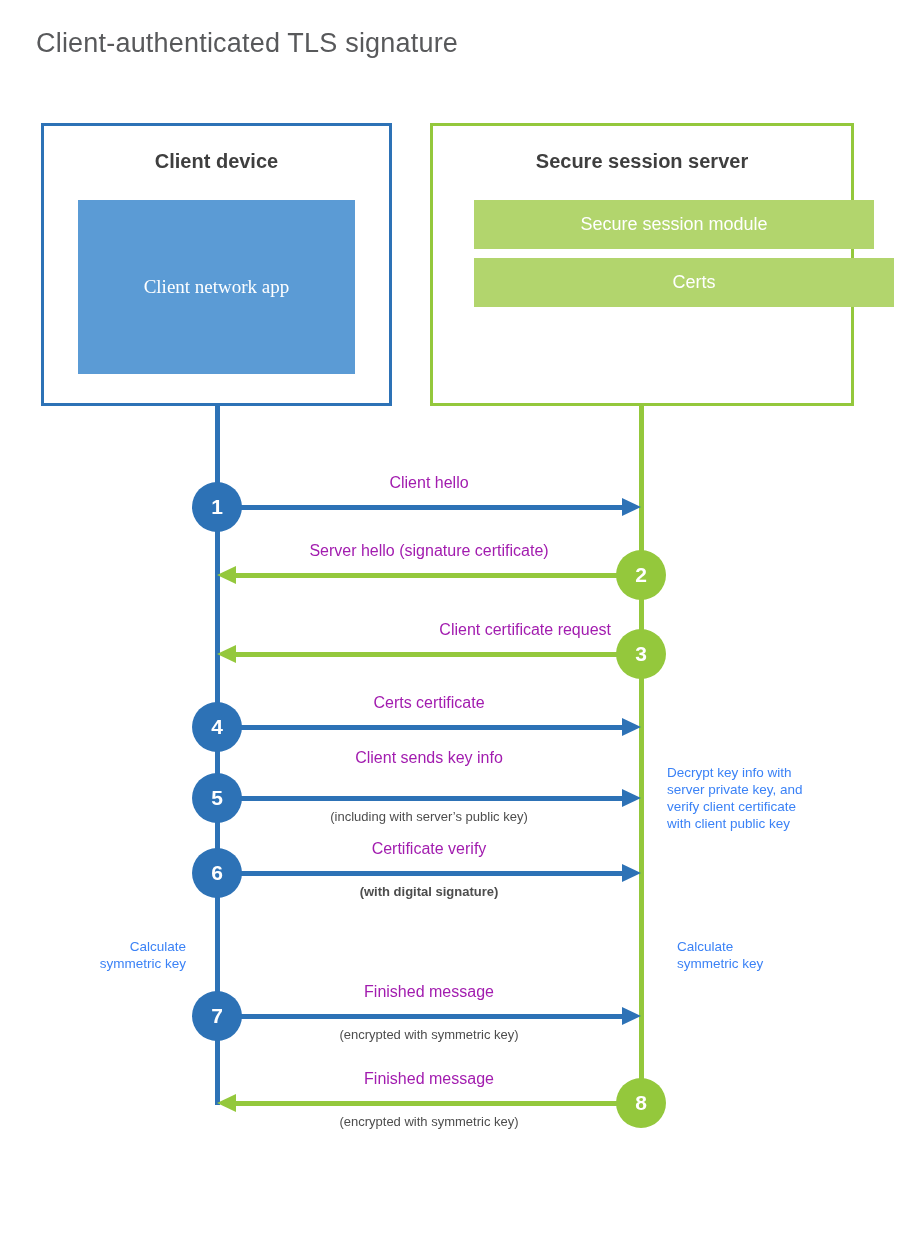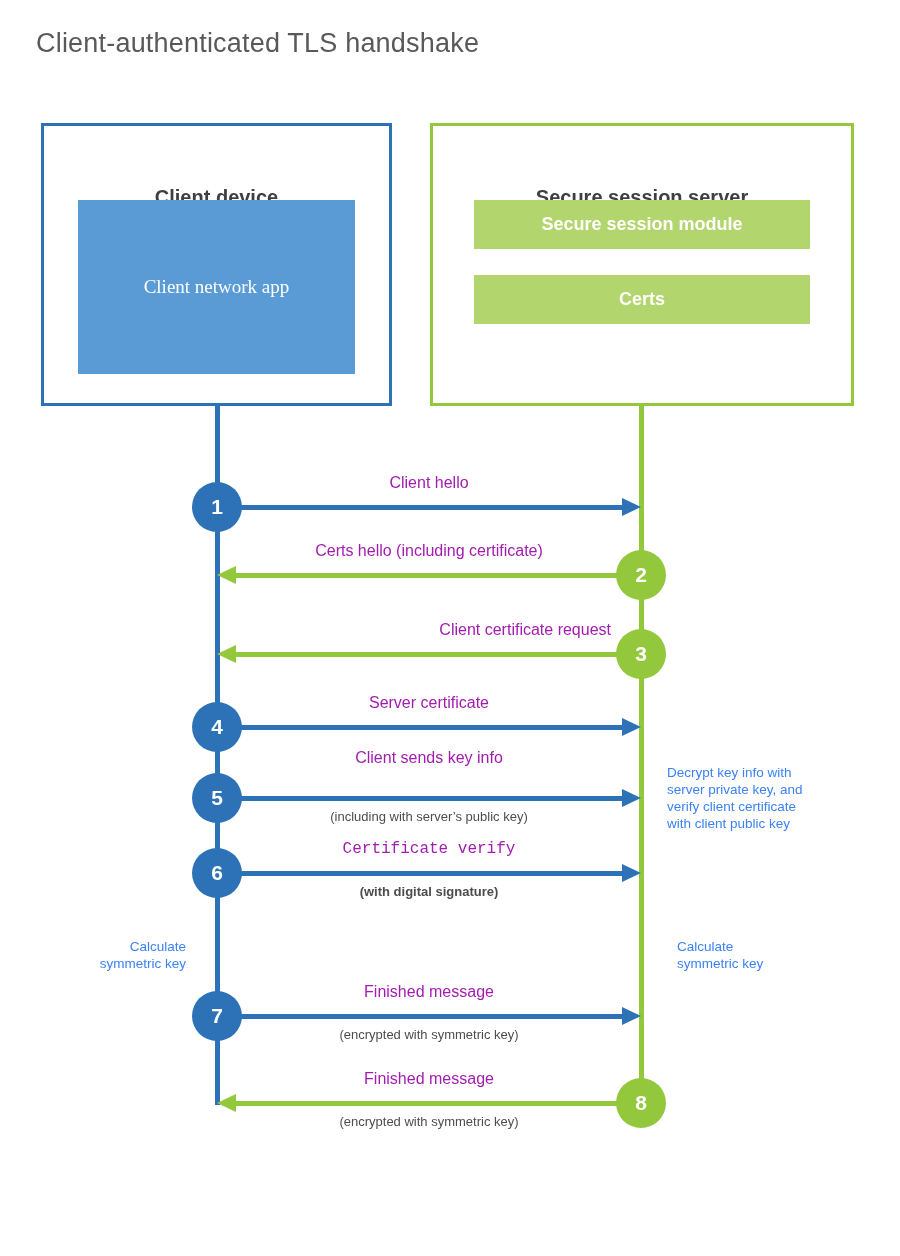--- a/index.html
+++ b/index.html
@@ -10,34 +10,34 @@
   .abs{position:absolute;}
   #page-title{
     left:36px;top:28px;font-size:27px;font-weight:400;color:#58595b;letter-spacing:0.2px;
   }
   
   .actor-box{border-style:solid;border-width:3px;background:#fff;box-sizing:border-box;}
   #client-box{left:41px;top:123px;width:351px;height:283px;border-color:#2d72b6;}
   #server-box{left:430px;top:123px;width:424px;height:283px;border-color:#94c83c;}
   .actor-title{
     position:absolute;left:0;right:0;top:24px;text-align:center;
-    font-size:20px;font-weight:700;color:#3f3f3f;margin-top:36px;
+    font-size:20px;font-weight:700;color:#3f3f3f;
   }
   #client-module{
     left:78px;top:200px;width:277px;height:174px;background:#5b9bd5;
     display:flex;align-items:center;justify-content:center;text-align:center;
     color:#ffffff;font-size:19px;line-height:1.45;padding:0 40px;box-sizing:border-box;font-family:Liberation Serif, serif;
   }
   .server-bar{
-    left:474px;width:336px;height:49px;background:#b2d56d;
+    left:474px;width:400px;height:49px;background:#b2d56d;
     display:flex;align-items:center;justify-content:center;
-    color:#ffffff;font-size:18px;font-weight:bold;
+    color:#ffffff;font-size:18px;
   }
   #server-bar-0{top:200px;}
-  #server-bar-1{top:275px;}
+  #server-bar-1{top:258px;padding-left:20px;}
   #server-bar-2{top:323px;}
   
   .lifeline{width:5px;top:405px;}
   #client-lifeline{left:215px;height:700px;background:#2d72b6;}
   #server-lifeline{left:639px;height:698px;background:#94c83c;}
   
   .h-line{height:5px;}
   .h-line.blue{background:#2d72b6;}
   .h-line.green{background:#94c83c;}
   .head{width:0;height:0;border-top:9px solid transparent;border-bottom:9px solid transparent;}
@@ -62,21 +62,21 @@
   .note{font-size:13.5px;color:#3b82f6;line-height:17px;white-space:pre-line;}
   #decrypt-note{left:667px;top:764px;width:170px;}
   #calc-left{left:66px;top:938px;width:120px;text-align:right;}
   #calc-right{left:677px;top:938px;width:120px;text-align:left;}
 </style>
 </head>
 <body>
 
 <div id="stage">
 
-  <div class="abs" id="page-title">Client-authenticated TLS handshake</div>
+  <div class="abs" id="page-title">Client-authenticated TLS signature</div>
 
   <div class="abs actor-box" id="client-box">
     <div class="actor-title">Client device</div>
   </div>
   <div class="abs" id="client-module">Client network app</div>
 
   <div class="abs actor-box" id="server-box">
     <div class="actor-title">Secure session server</div>
   </div>
   <div class="abs server-bar" id="server-bar-0">Secure session module</div>
@@ -86,38 +86,38 @@
   <div class="abs lifeline" id="server-lifeline"></div>
 
   <div id="flow">
       <div class="abs h-line blue" style="left: 217px; top: 505px; width: 408px;"></div>
       <div class="abs head right" style="left: 622px; top: 498px;"></div>
       <div class="abs step-circle blue" style="left: 192px; top: 482px;">1</div>
       <div class="abs msg-label" style="top: 474px;">Client hello</div>
       <div class="abs h-line green" style="left: 233px; top: 573px; width: 408px;"></div>
       <div class="abs head left" style="left: 217px; top: 566px;"></div>
       <div class="abs step-circle green" style="left: 616px; top: 550px;">2</div>
-      <div class="abs msg-label" style="top: 542px;">Certs hello (including certificate)</div>
+      <div class="abs msg-label" style="top: 542px;">Server hello (signature certificate)</div>
       <div class="abs h-line green" style="left: 233px; top: 652px; width: 408px;"></div>
       <div class="abs head left" style="left: 217px; top: 645px;"></div>
       <div class="abs step-circle green" style="left: 616px; top: 629px;">3</div>
       <div class="abs msg-label" style="top: 621px; text-align: right;">Client certificate request</div>
       <div class="abs h-line blue" style="left: 217px; top: 725px; width: 408px;"></div>
       <div class="abs head right" style="left: 622px; top: 718px;"></div>
       <div class="abs step-circle blue" style="left: 192px; top: 702px;">4</div>
-      <div class="abs msg-label" style="top: 694px;">Server certificate</div>
+      <div class="abs msg-label" style="top: 694px;">Certs certificate</div>
       <div class="abs h-line blue" style="left: 217px; top: 796px; width: 408px;"></div>
       <div class="abs head right" style="left: 622px; top: 789px;"></div>
       <div class="abs step-circle blue" style="left: 192px; top: 773px;">5</div>
       <div class="abs msg-label" style="top: 749px;">Client sends key info</div>
       <div class="abs msg-sublabel" style="top: 809px;">(including with server’s public key)</div>
       <div class="abs h-line blue" style="left: 217px; top: 871px; width: 408px;"></div>
       <div class="abs head right" style="left: 622px; top: 864px;"></div>
       <div class="abs step-circle blue" style="left: 192px; top: 848px;">6</div>
-      <div class="abs msg-label" style="top: 840px; font-family: Liberation Mono, monospace;">Certificate verify</div>
+      <div class="abs msg-label" style="top: 840px;">Certificate verify</div>
       <div class="abs msg-sublabel" style="top: 884px; font-weight: bold;">(with digital signature)</div>
       <div class="abs h-line blue" style="left: 217px; top: 1014px; width: 408px;"></div>
       <div class="abs head right" style="left: 622px; top: 1007px;"></div>
       <div class="abs step-circle blue" style="left: 192px; top: 991px;">7</div>
       <div class="abs msg-label" style="top: 983px;">Finished message</div>
       <div class="abs msg-sublabel" style="top: 1027px;">(encrypted with symmetric key)</div>
       <div class="abs h-line green" style="left: 233px; top: 1101px; width: 408px;"></div>
       <div class="abs head left" style="left: 217px; top: 1094px;"></div>
       <div class="abs step-circle green" style="left: 616px; top: 1078px;">8</div>
       <div class="abs msg-label" style="top: 1070px;">Finished message</div>

